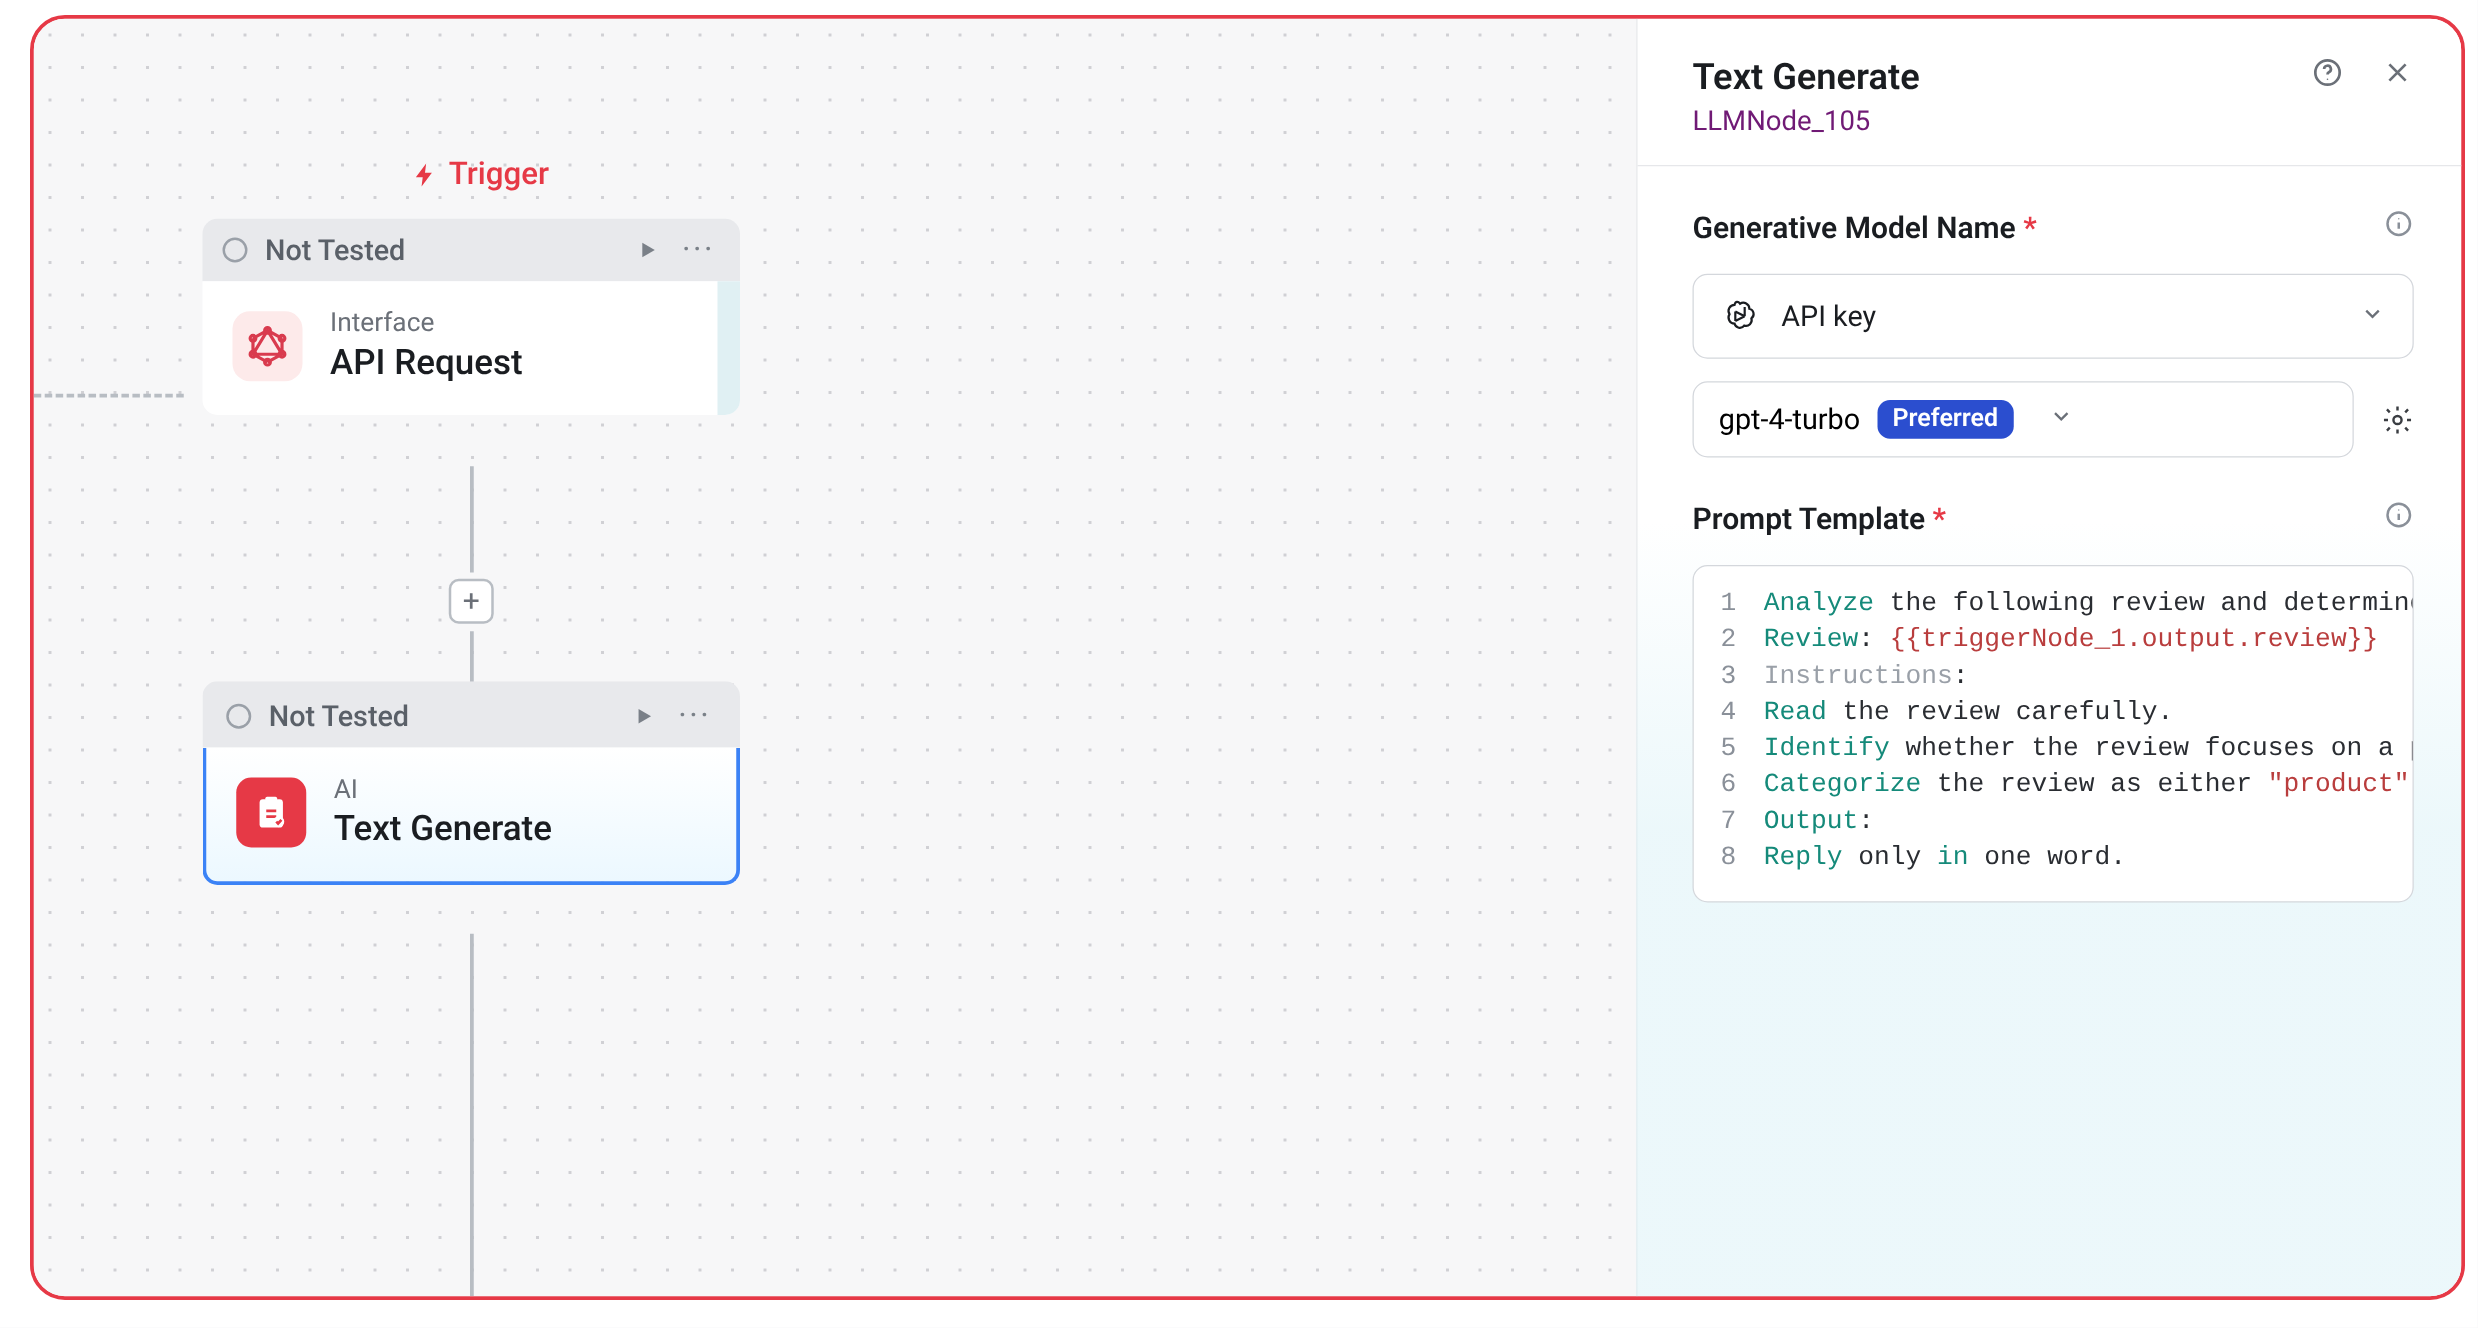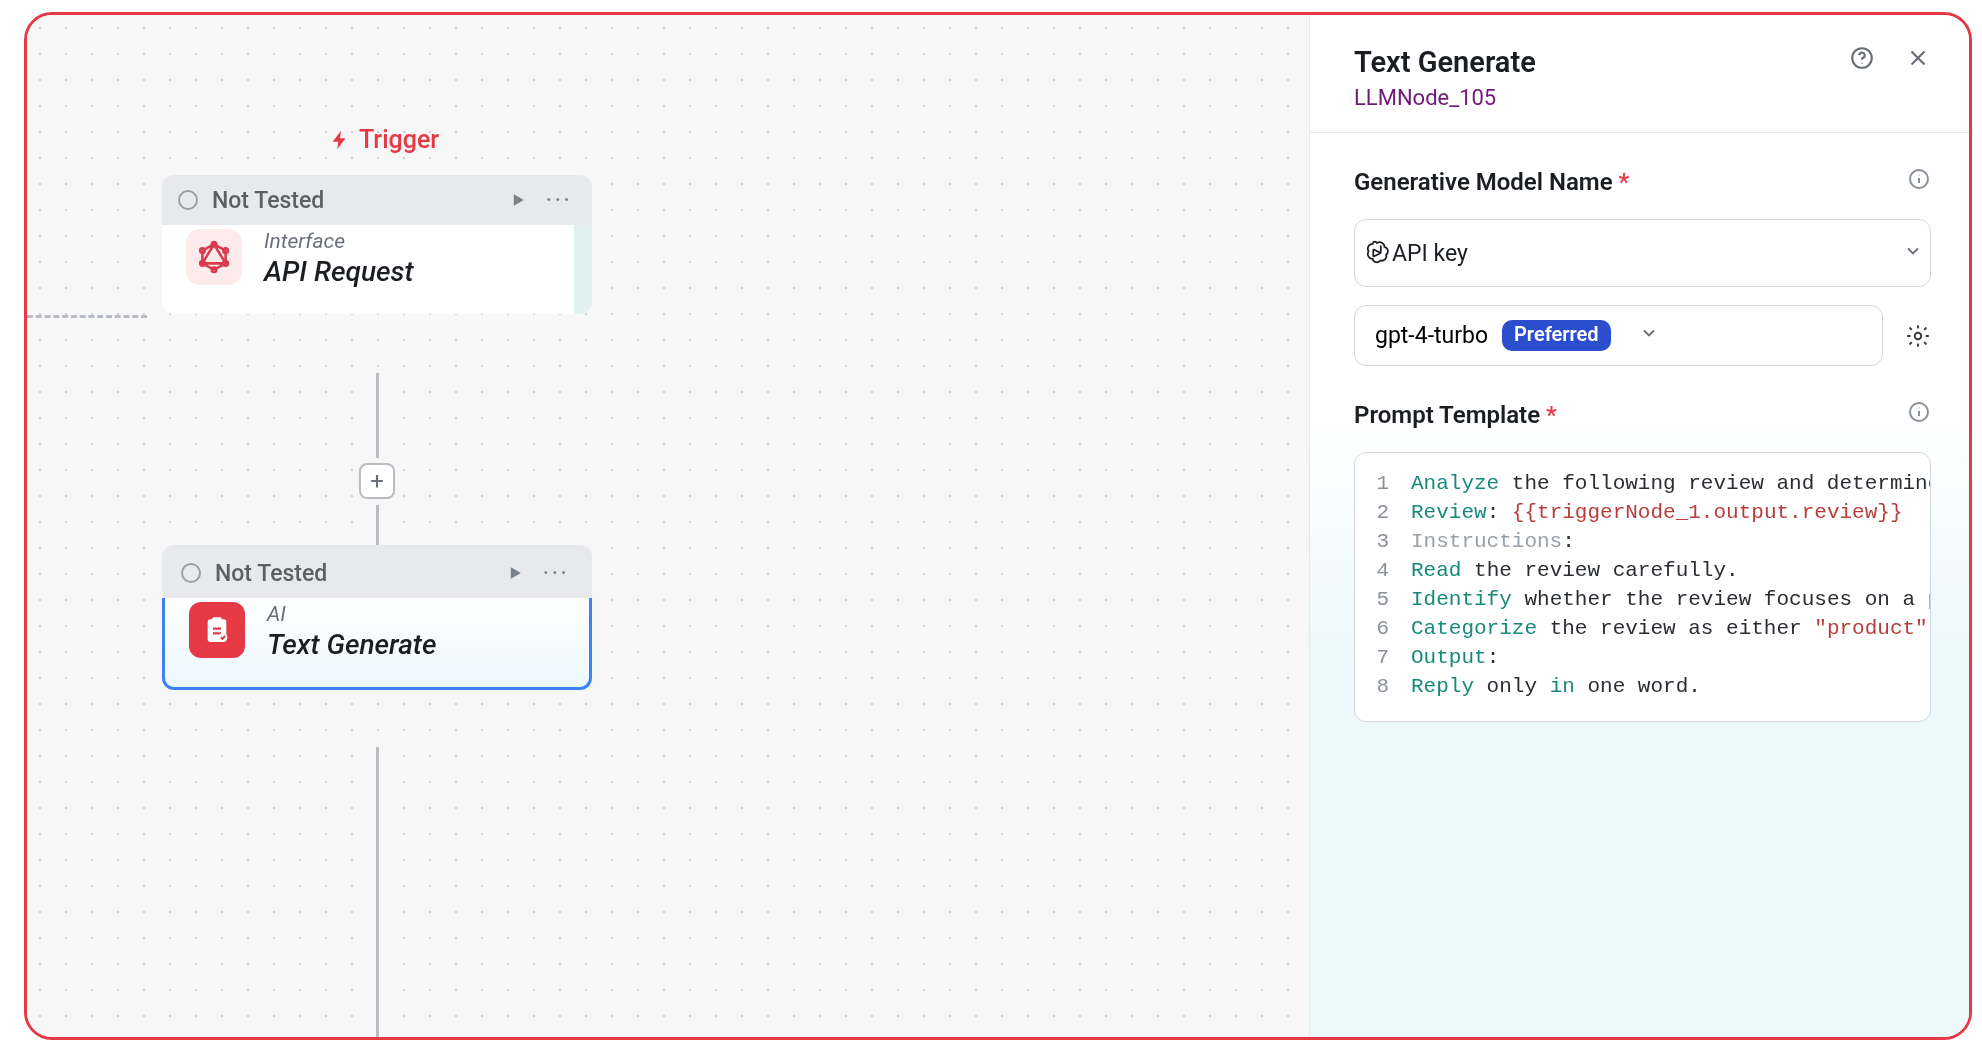--- a/index.html
+++ b/index.html
@@ -68,26 +68,25 @@
     color: #7a8088;
     cursor: pointer;
     display: flex; align-items: center;
   }
   .play-btn svg { width: 20px; height: 20px; fill: #7a8088; }
   .more-btn { font-size: 26px; letter-spacing: 2px; padding: 0 4px; }
 
   .node-body {
     background: #fff;
     border-radius: 0 0 12px 12px;
-    padding: 4px 24px 26px 24px;
-    display: flex;
-    align-items: flex-start;
+    padding: 22px 24px 26px 24px;
+    display: flex;
+    align-items: center;
     gap: 22px;
     position: relative;
-    font-style: italic;
   }
   .node-body::before {
     content: "";
     position: absolute;
     top: 0; right: 0; bottom: 0;
     width: 18px;
     background: #e0f0f3;
     border-radius: 0 0 12px 0;
   }
   .node-selected .node-body {
@@ -167,23 +166,24 @@
   }
   .field-label .req { color: #e63946; }
   .field-label .spacer { flex: 1; }
   .info-icon { cursor: pointer; }
   .info-icon svg { width: 24px; height: 24px; stroke: #8a9099; fill:none; stroke-width:2; }
 
   .select {
     margin-top: 22px;
     border: 1.5px solid #d4d7dc;
     border-radius: 12px;
-    padding: 18px 7px;
+    padding: 18px 22px;
     display: flex;
     align-items: center;
+    gap: 18px;
     font-size: 23px;
     color: #1a1d21;
     cursor: pointer;
     background: #fff;
   }
   .select .openai { width: 30px; height: 30px; }
   .select .spacer { flex: 1; }
   .select .chev svg, .panel .chev svg { width: 20px; height: 20px; stroke: #6b7078; fill:none; stroke-width:2.2; }
   .gear svg { width: 26px; height: 26px; stroke: #3a3d42; fill:none; stroke-width:1.8; }
 

